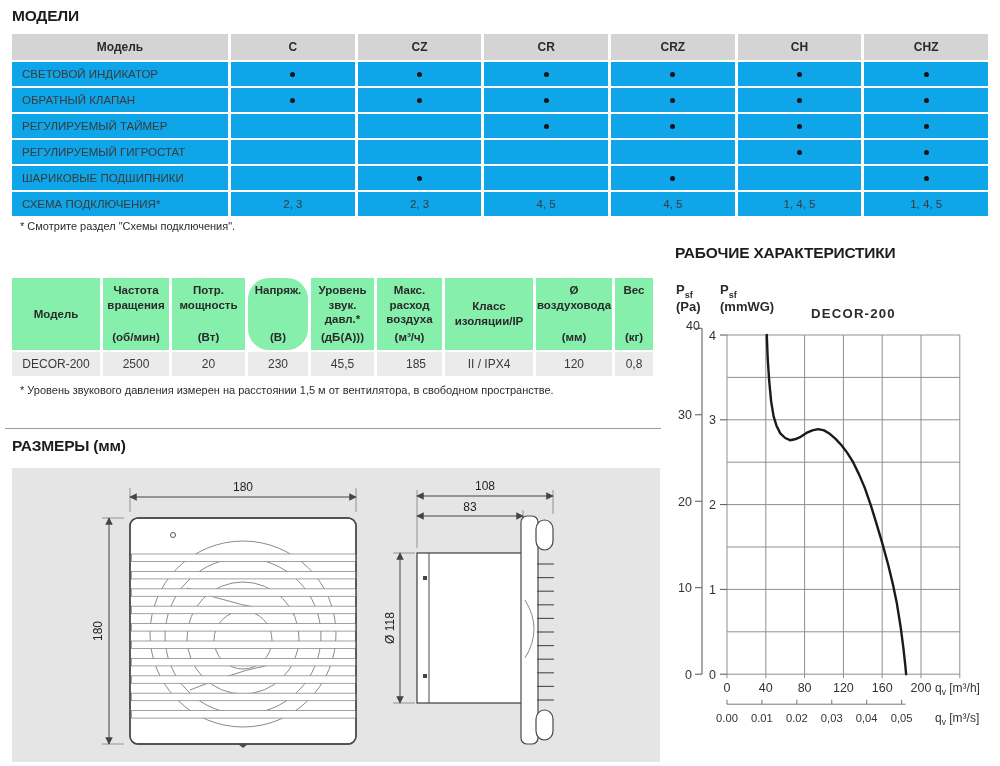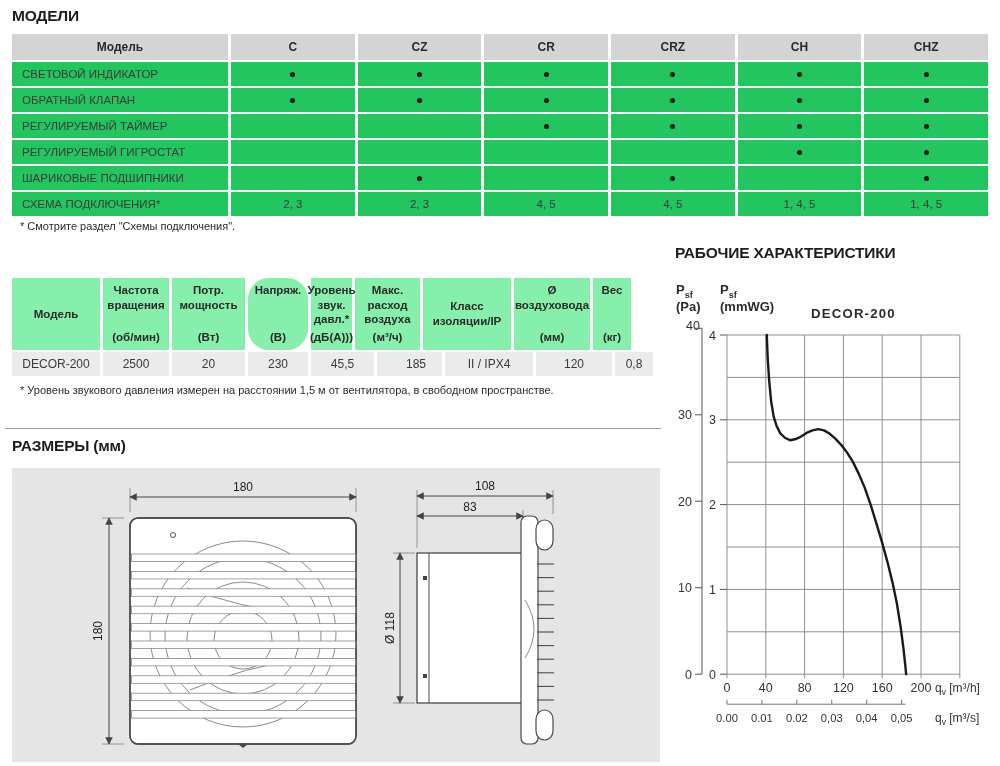--- a/index.html
+++ b/index.html
@@ -11,21 +11,21 @@
   .h-dim{left:12px;top:437px;}
   .h-perf{left:675px;top:244px;}
   .footnote{position:absolute;font-size:11px;color:#2b2b2b;}
   .fn1{left:20px;top:220px;}
   .fn2{left:20px;top:384px;}
   .divider{position:absolute;left:5px;top:428px;width:656px;height:1px;background:#9c9c9c;}
 
   
   .models-table{position:absolute;left:12px;top:34px;width:976px;}
   .m-row{display:flex;gap:3px;margin-bottom:2px;}
-  .m-cell{background:#22c55e;display:flex;align-items:center;justify-content:center;
+  .m-cell{background:#0ea5e9;display:flex;align-items:center;justify-content:center;
           font-size:11.5px;color:#3a3a3a;height:24px;}
   .m-header .m-cell{background:#d4d4d4;font-weight:bold;height:26px;font-size:12px;color:#2a2a2a;}
   .m-label-col{width:216px;flex:none;}
   .m-val-col{flex:1;}
   .m-row:not(.m-header) .m-label-col{justify-content:flex-start;padding-left:10px;box-sizing:border-box;}
   .dot{width:5px;height:5px;border-radius:50%;background:#141414;display:inline-block;}
 
   
   .tech-table{position:absolute;left:12px;top:278px;}
   .t-row{display:flex;gap:3px;}
@@ -174,21 +174,21 @@
           <div class="t-h-unit">(об/мин)</div>
         </div>
         <div class="t-cell" style="width: 73px;">
           <div class="t-h-name">Потр. мощность</div>
           <div class="t-h-unit">(Вт)</div>
         </div>
         <div class="t-cell" style="width: 60px; border-radius: 21px;">
           <div class="t-h-name">Напряж.</div>
           <div class="t-h-unit">(В)</div>
         </div>
-        <div class="t-cell" style="width: 41px;">
+        <div class="t-cell" style="width: 63px;">
           <div class="t-h-name">Уровень звук. давл.*</div>
           <div class="t-h-unit">(дБ(А)))</div>
         </div>
         <div class="t-cell" style="width: 65px;">
           <div class="t-h-name">Макс. расход воздуха</div>
           <div class="t-h-unit">(м³/ч)</div>
         </div>
         <div class="t-cell center" style="width: 88px;">
           <div class="t-h-name">Класс изоляции/IP</div>
         </div>

